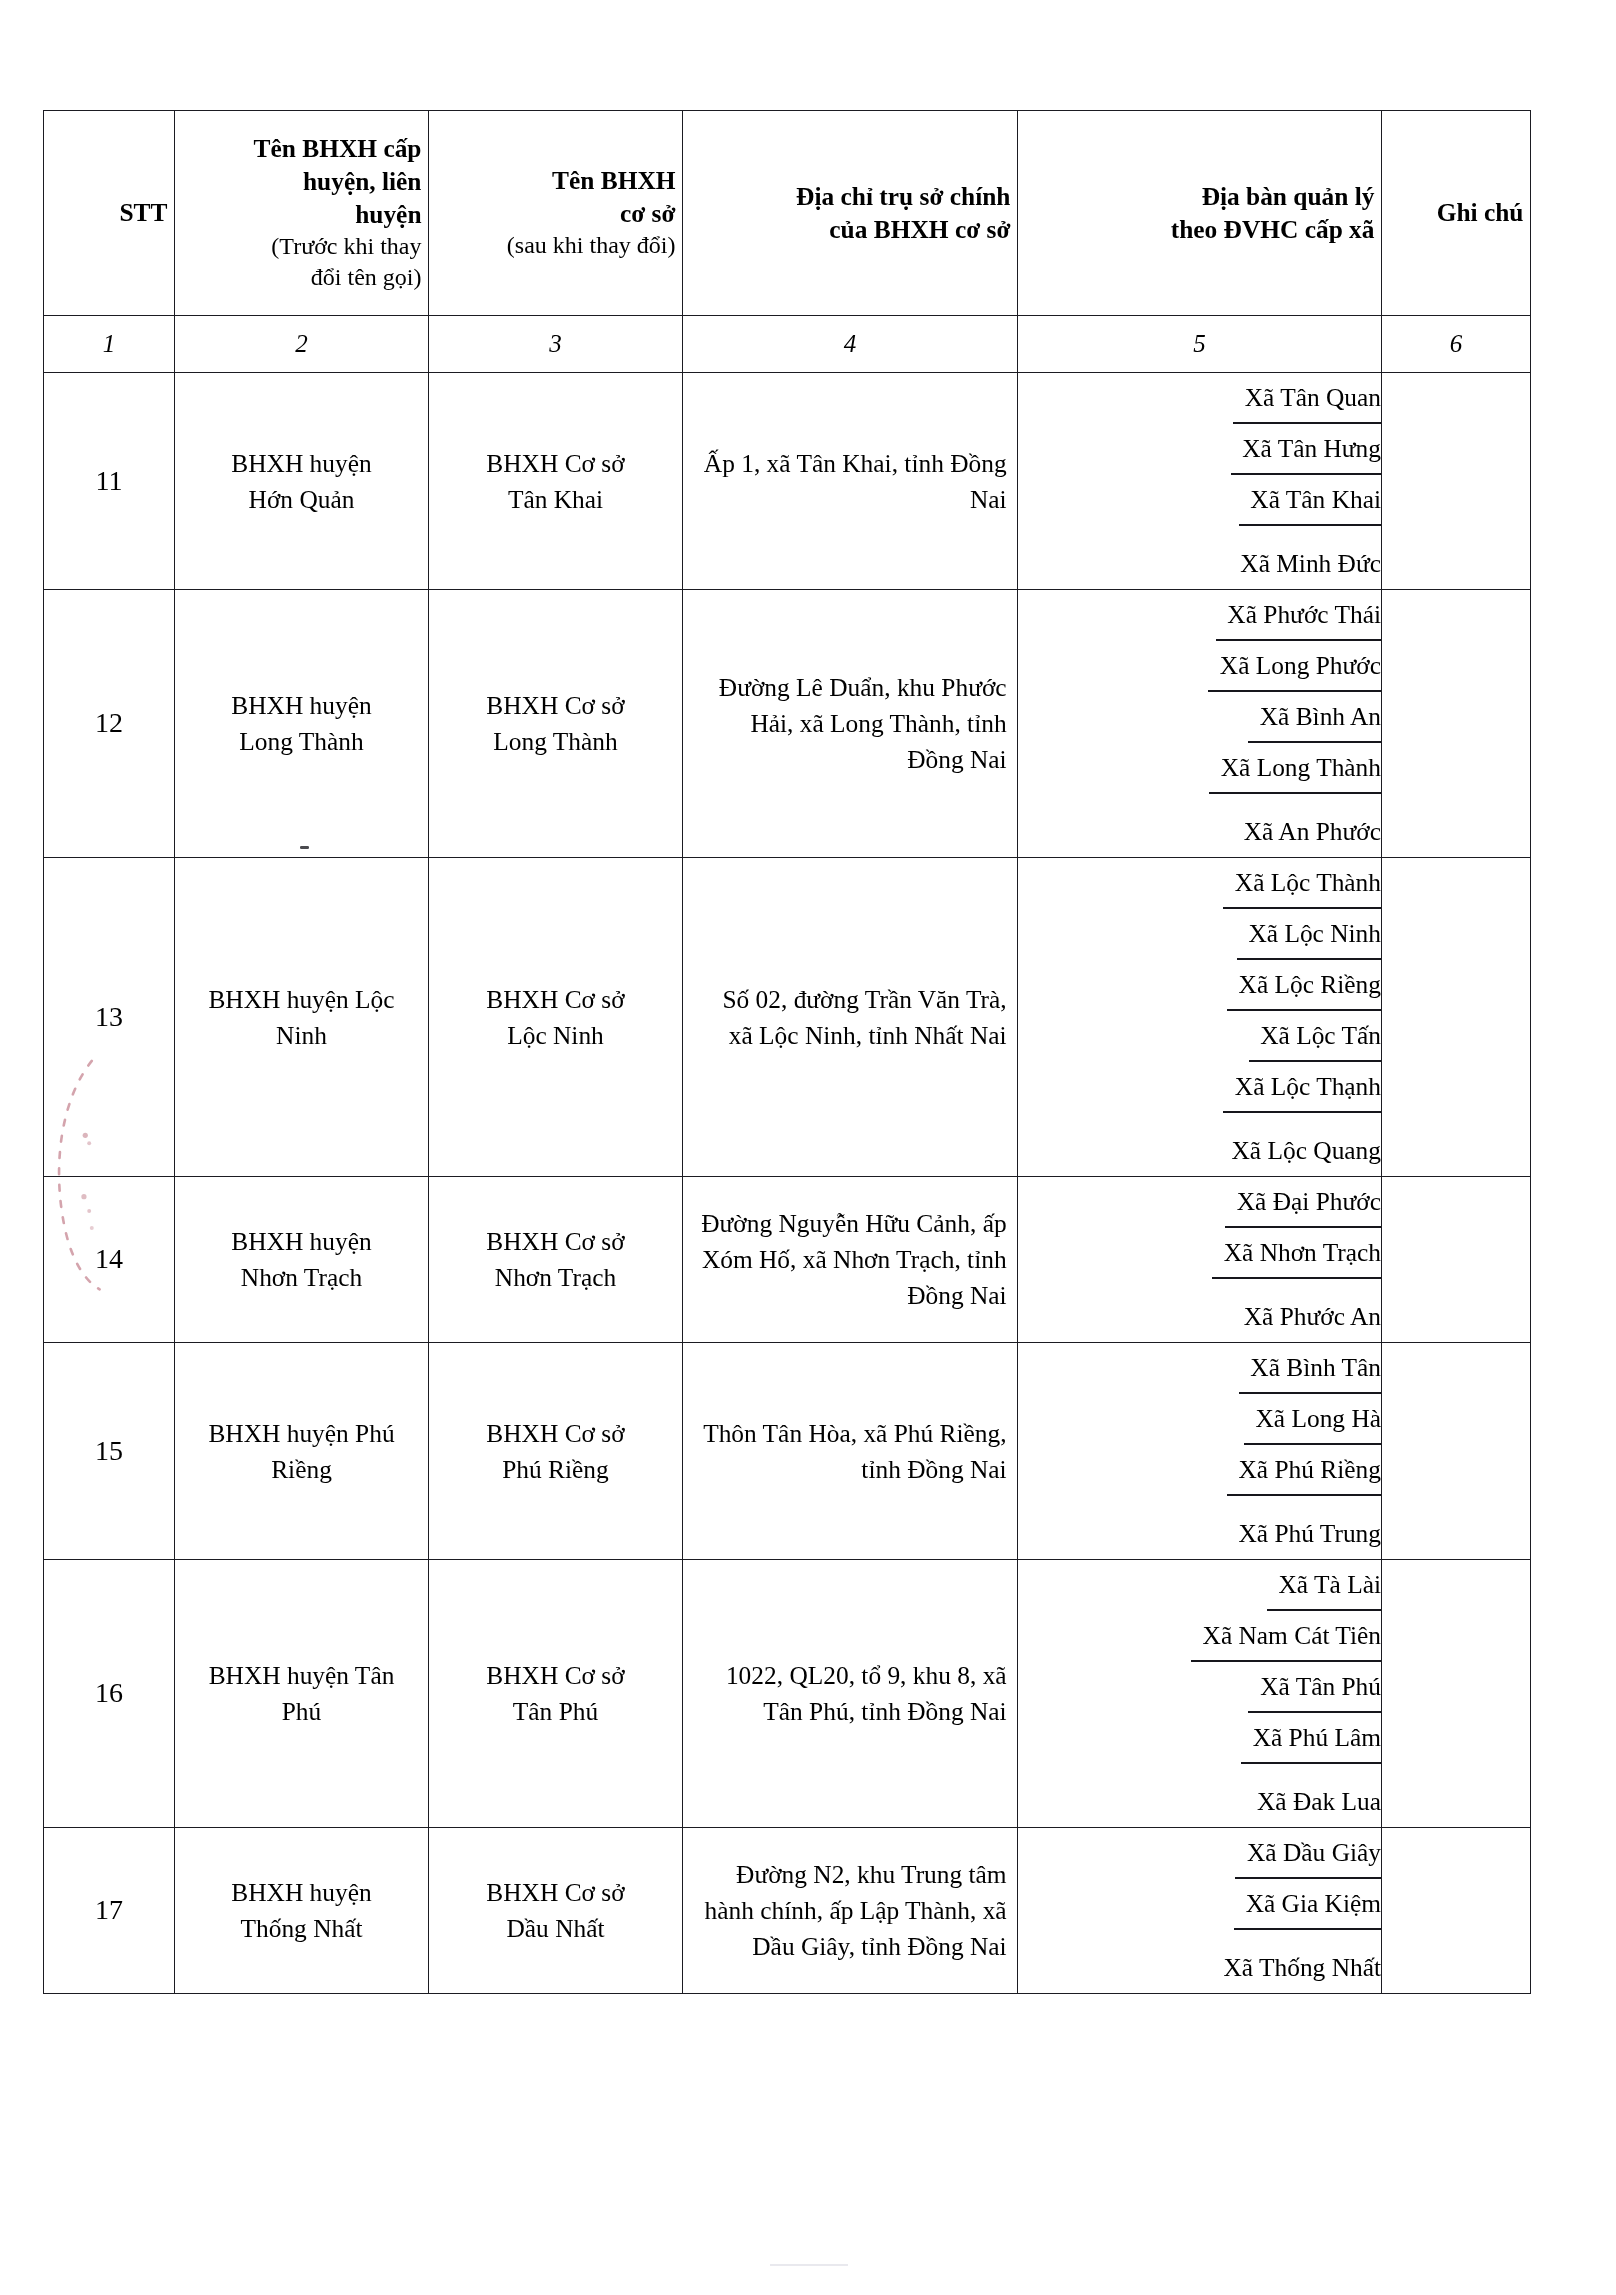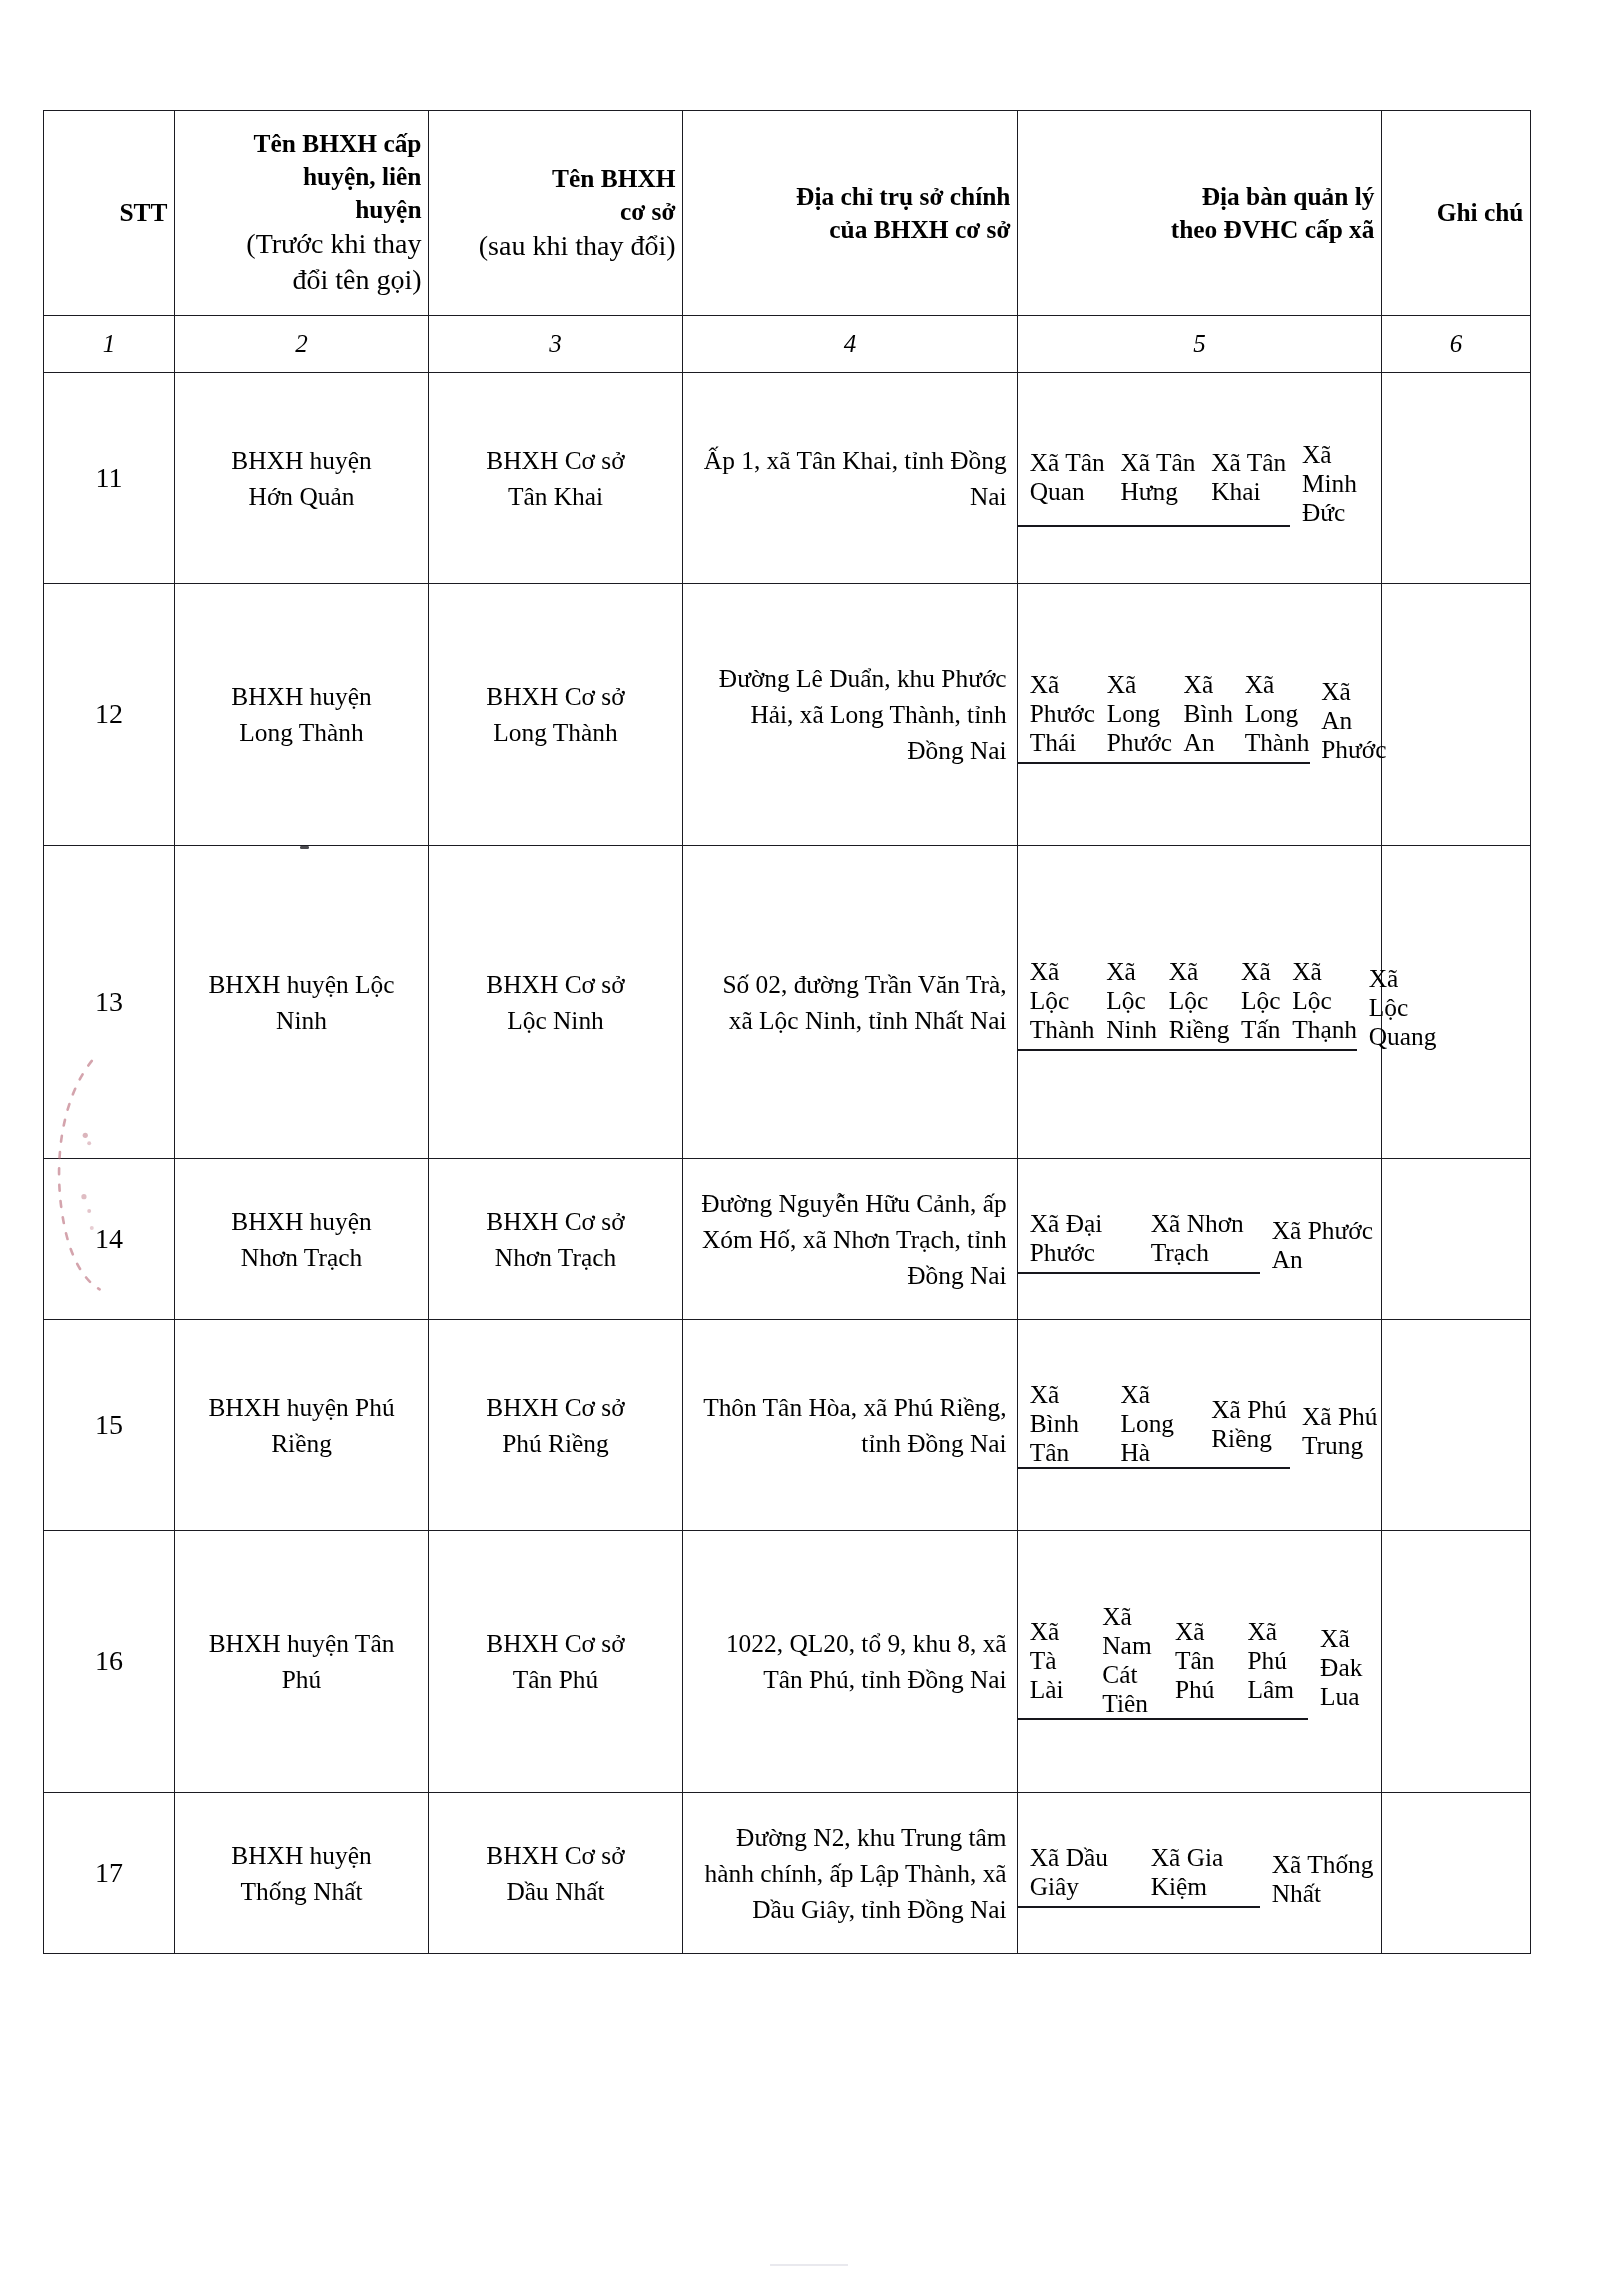--- a/index.html
+++ b/index.html
@@ -56,21 +56,21 @@
   .hdr {
     height: 196px;
     text-align: right;
     font-weight: bold;
     font-size: 25.4px;
     line-height: 1.30;
     padding: 3.9px 6.5px !important;
   }
   .hdr .sub {
     font-weight: normal;
-    font-size: 28px;
+    font-size: 24px;
     display: block;
   }
   .hdr-line { display: block; }
 
   
   .numrow td {
     height: 56px;
     text-align: center;
     font-style: italic;
     font-size: 25px;
@@ -93,22 +93,23 @@
   }
   .note-cell { }
 
   
   td.wards {
     padding: 0 !important;
     vertical-align: top;
   }
   .ward-stack {
     display: flex;
-    flex-direction: row;
+    flex-direction: column;
     height: 100%;
+    align-items: flex-end;
   }
   .ward {
     flex: 1 1 0;
     display: flex;
     align-items: center;
     font-size: 25.4px;
     padding-left: 11.7px;
     border-bottom: 2px solid #16161c;
     box-sizing: border-box;
     min-height: 51px;

